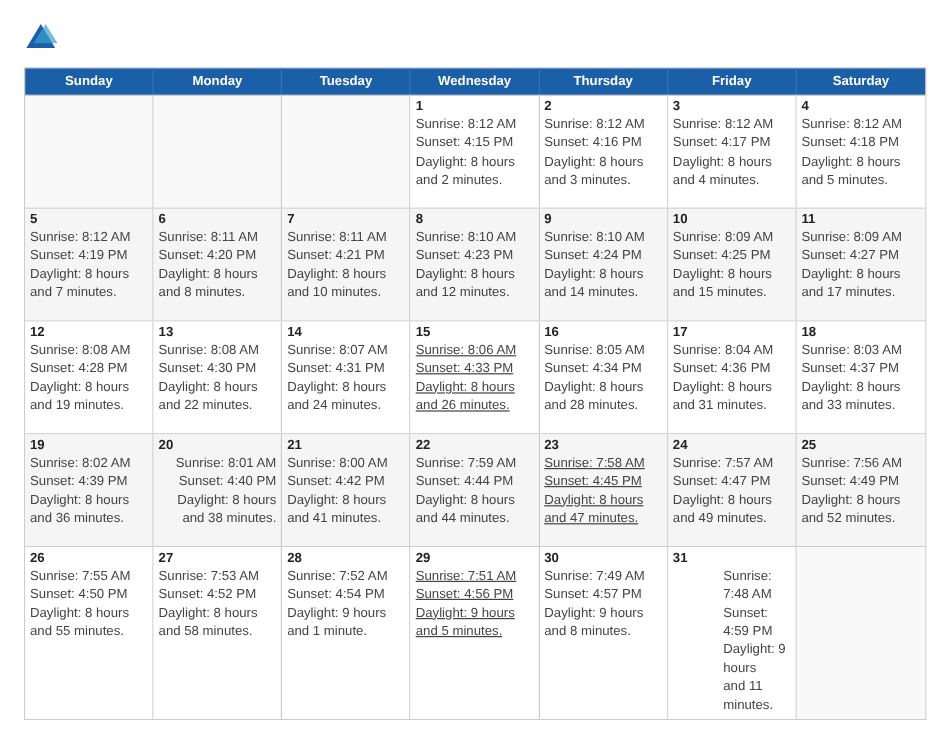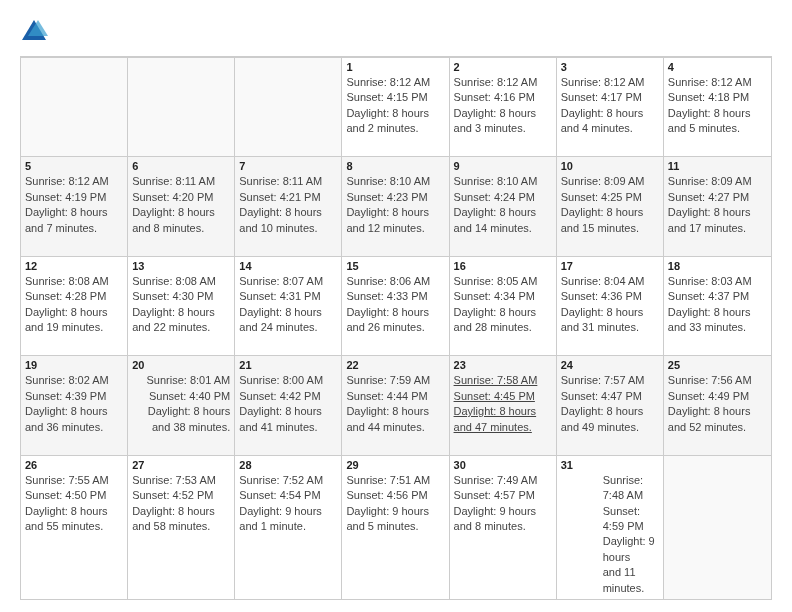--- a/index.html
+++ b/index.html
@@ -129,20 +129,29 @@
         <span class="logo-general"></span>
         <span class="logo-blue"></span>
       </div>
     </div>
     <div class="title-block">
       <div class="calendar-title"></div>
       <div class="calendar-subtitle"></div>
     </div>
   </div>
   <div class="calendar">
+    <div class="cal-header-row" id="cal-header">
+        <div class="cal-header-cell">Sunday</div>
+        <div class="cal-header-cell">Monday</div>
+        <div class="cal-header-cell">Tuesday</div>
+        <div class="cal-header-cell">Wednesday</div>
+        <div class="cal-header-cell">Thursday</div>
+        <div class="cal-header-cell">Friday</div>
+        <div class="cal-header-cell">Saturday</div>
+      </div>
     <div class="cal-body" id="cal-body">
         <div class="cal-row">
           <div class="cal-cell empty"></div>
           <div class="cal-cell empty"></div>
           <div class="cal-cell empty"></div>
           <div class="cal-cell">
             <div class="day-num">1</div>
             <div class="cell-text" style="white-space: pre-line;">Sunrise: 8:12 AM
 Sunset: 4:15 PM
 Daylight: 8 hours
@@ -238,21 +247,21 @@
           </div>
           <div class="cal-cell">
             <div class="day-num">14</div>
             <div class="cell-text" style="white-space: pre-line;">Sunrise: 8:07 AM
 Sunset: 4:31 PM
 Daylight: 8 hours
 and 24 minutes.</div>
           </div>
           <div class="cal-cell">
             <div class="day-num">15</div>
-            <div class="cell-text" style="white-space: pre-line;">Sunrise: 8:06 AM
+            <div class="cell-text" style="white-space: pre-line; text-decoration: underline;">Sunrise: 8:06 AM
 Sunset: 4:33 PM
 Daylight: 8 hours
 and 26 minutes.</div>
           </div>
           <div class="cal-cell">
             <div class="day-num">16</div>
             <div class="cell-text" style="white-space: pre-line;">Sunrise: 8:05 AM
 Sunset: 4:34 PM
 Daylight: 8 hours
 and 28 minutes.</div>
@@ -340,21 +349,21 @@
           </div>
           <div class="cal-cell">
             <div class="day-num">28</div>
             <div class="cell-text" style="white-space: pre-line;">Sunrise: 7:52 AM
 Sunset: 4:54 PM
 Daylight: 9 hours
 and 1 minute.</div>
           </div>
           <div class="cal-cell">
             <div class="day-num">29</div>
-            <div class="cell-text" style="white-space: pre-line;">Sunrise: 7:51 AM
+            <div class="cell-text" style="white-space: pre-line; text-decoration: underline;">Sunrise: 7:51 AM
 Sunset: 4:56 PM
 Daylight: 9 hours
 and 5 minutes.</div>
           </div>
           <div class="cal-cell">
             <div class="day-num">30</div>
             <div class="cell-text" style="white-space: pre-line;">Sunrise: 7:49 AM
 Sunset: 4:57 PM
 Daylight: 9 hours
 and 8 minutes.</div>

